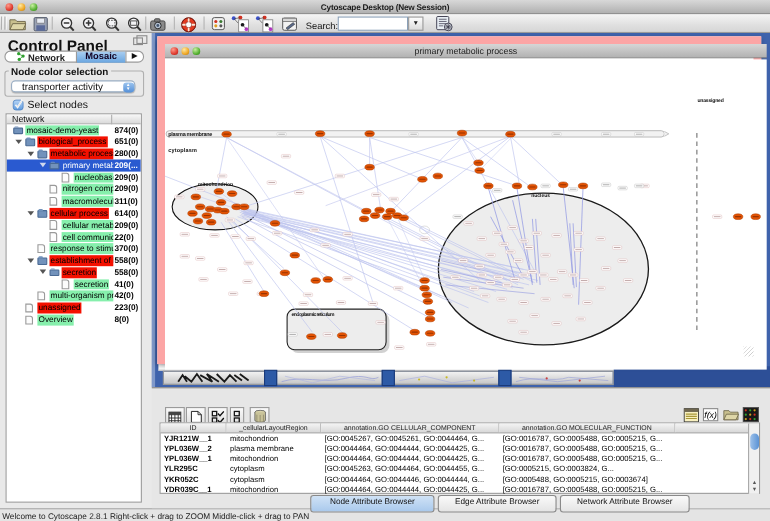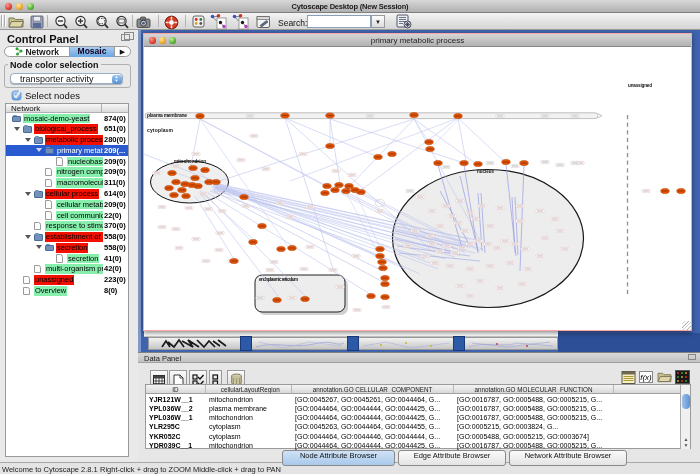--- a/index.html
+++ b/index.html
@@ -6,21 +6,21 @@
 .abs{position:absolute;}
 #titlebar{position:absolute;left:0;top:0;width:700px;height:13px;background:linear-gradient(#d8d8d8,#b0b0b0);border-bottom:1px solid #7e7e7e;}
 .tl{position:absolute;top:3px;width:7px;height:7px;border-radius:50%;}
 .t1{background:radial-gradient(circle at 35% 30%,#ff9a8a,#e03c30 60%,#a02018);}
 .t2{background:radial-gradient(circle at 35% 30%,#ffe9a0,#f0a826 60%,#b07410);}
 .t3{background:radial-gradient(circle at 35% 30%,#c8f0a0,#58b234 60%,#2e7a16);}
 #apptitle{position:absolute;left:0;top:2px;width:700px;text-align:center;font-size:7.5px;font-weight:bold;color:#1a1a1a;letter-spacing:-.2px;}
 #toolbar{position:absolute;left:0;top:13px;width:700px;height:17px;background:linear-gradient(#f5f5f5,#e0e0e0 60%,#d6d6d6);border-bottom:1px solid #9a9a9a;}
 .sep{position:absolute;top:2px;width:1px;height:12px;background:#b4b4b4;}
 #cpanel{position:absolute;left:0;top:30px;width:138px;height:432px;background:#e9e9e9;}
-#cptitle{position:absolute;left:7px;top:3px;font-size:11px;font-weight:bold;color:#111;}
+#cptitle{position:absolute;left:7px;top:3px;font-size:14px;font-weight:bold;color:#111;}
 #cpfloat{position:absolute;left:121px;top:4px;width:9px;height:7px;border:1px solid #8a8a8a;}
 #cpfloat:before{content:"";position:absolute;left:2px;top:-3px;width:8px;height:6px;border:1px solid #8a8a8a;}
 #tabs{position:absolute;left:4px;top:16px;width:127px;height:11px;background:#fff;border:1px solid #9a9a9a;border-radius:6px;}
 #tabnet{position:absolute;left:0;top:0;width:64px;height:9.5px;font-size:8.5px;font-weight:bold;color:#222;text-align:center;line-height:9.5px;}
 #tabmos{position:absolute;left:64px;top:0;width:46px;height:9.5px;background:linear-gradient(#a8cdf0,#6aa6e0);font-size:8.5px;font-weight:bold;color:#102;text-align:center;line-height:9.5px;border-left:1px solid #9a9a9a;border-right:1px solid #9a9a9a;}
 #tabarr{position:absolute;left:110px;top:0;width:15px;height:9.5px;font-size:7px;text-align:center;line-height:9px;color:#111;}
 #grpbox{position:absolute;left:4px;top:34px;width:127px;height:24px;border:1px solid #b0b0b0;border-radius:3px;}
 #grplbl{position:absolute;left:8px;top:30px;font-size:9px;font-weight:bold;color:#111;background:#e9e9e9;padding:0 2px;}
 #combo{position:absolute;left:10px;top:43px;width:113px;height:11px;background:#fff;border:1px solid #9aaec4;border-radius:4px;font-size:9px;color:#111;line-height:10px;padding-left:9px;box-shadow:0 1px 1px rgba(0,0,0,.25);}
 #combobtn{position:absolute;right:.5px;top:.5px;width:10px;height:9px;background:linear-gradient(#9cc4ee,#5590d8);border-radius:3px;color:#fff;font-size:4px;text-align:center;line-height:4.5px;}
@@ -31,21 +31,21 @@
 .tri{position:absolute;top:3px;width:0;height:0;border-left:3.2px solid transparent;border-right:3.2px solid transparent;border-top:4.5px solid #555;}
 .fold{position:absolute;top:2.5px;width:9px;height:6.5px;background:#7292bb;border:.5px solid #4a6a94;border-radius:1px;}
 .fold:before{content:"";position:absolute;left:0;top:-2px;width:4px;height:1.5px;background:#7292bb;border-radius:1px 1px 0 0;}
 .file{position:absolute;top:1px;width:6.5px;height:8.5px;background:#fcfcfc;border:.6px solid #9a9a9a;border-radius:0 2.5px 0 0;}
 .tlab{position:absolute;top:.5px;padding:0 1px;line-height:9.8px;color:#000;overflow:hidden;}
 .tnum{position:absolute;left:98px;top:.5px;line-height:9.8px;color:#000;font-weight:bold;}
 .bgG{background:#86efac;}
 .bgR{background:#f41000;}
 #statusbar{position:absolute;left:0;top:462px;width:700px;height:12px;background:#e4e4e4;border-top:1px solid #a8a8a8;font-size:7.5px;color:#222;}
 #desktop{position:absolute;left:138px;top:30px;width:562px;height:322px;background:#3f63ac;overflow:hidden;}
-#mainwin{position:absolute;left:5px;top:3px;width:549px;height:298px;background:#fff;border:1px solid #fca5a5;box-shadow:0 2px 5px rgba(0,0,0,.45);}
+#mainwin{position:absolute;left:5px;top:3px;width:549px;height:298px;background:#fff;border:7px solid #fca5a5;box-shadow:0 2px 5px rgba(0,0,0,.45);}
 #mwtitle{position:absolute;left:0;top:0;width:547px;height:13px;background:linear-gradient(#d6d6d6,#b2b2b2);border-bottom:1px solid #888;text-align:center;font-size:8px;color:#222;line-height:13px;}
 #mwtitle .tl{top:3px;width:6.5px;height:6.5px;}
 #canvas{position:absolute;left:0;top:14px;width:547px;height:282px;background:#fff;overflow:hidden;}
 #grip{position:absolute;right:0;bottom:0;width:9px;height:9px;background:repeating-linear-gradient(135deg,#fff,#fff 1.5px,#aaa 2.5px);}
 #strip{position:absolute;left:0px;top:301px;width:562px;height:21px;}
 #dpanel{position:absolute;left:138px;top:352px;width:562px;height:110px;background:#e6e6e6;border-top:1px solid #808080;}
 #dptitle{position:absolute;left:0;top:0;width:562px;height:10px;background:linear-gradient(#d8d8d8,#c2c2c2);border-bottom:1px solid #a0a0a0;font-size:7.5px;color:#222;}
 #dtable{position:absolute;left:7px;top:31px;width:546px;height:65px;background:#fff;border:1px solid #9a9a9a;}
 .dhead{position:absolute;top:0;height:9px;background:linear-gradient(#f4f4f4,#d8d8d8);border-right:1px solid #b8b8b8;border-bottom:1px solid #a0a0a0;font-size:6.3px;color:#222;text-align:center;line-height:9px;overflow:hidden;}
 .drow{position:absolute;left:0;width:536px;height:9.15px;font-size:7px;color:#000;white-space:nowrap;}
@@ -567,24 +567,20 @@
           <use href="#nd" x="371" y="295"></use>
           <use href="#nd" x="385" y="296"></use>
           <use href="#nd" x="277" y="299"></use>
           <use href="#nd" x="305" y="298"></use>
         </svg>
       </div>
 <div id="grip"></div>
 </div>
 </div>
 <div id="dpanel">
-<div id="dptitle">
-      <span style="position:absolute;left:6px;top:1px;">Data Panel</span>
-      <span style="position:absolute;right:4px;top:1px;width:8px;height:6px;border:1px solid #888;"></span>
-    </div>
 <div class="icbtn" style="left:12px;top:17px;width:18px;height:15px;text-align:center;padding-top:1px;"><svg width="12" height="11" viewBox="0 0 12 11">
         <rect x="0.5" y="0.5" width="11" height="10" fill="#fff" stroke="#222"></rect>
         <path d="M0.5 3 H11.5 M0.5 6 H11.5 M0.5 8.5 H11.5 M3 0.5 V10.5 M6 0.5 V10.5 M9 0.5 V10.5" stroke="#222" stroke-width=".8"></path>
         <rect x="0.5" y="0.5" width="11" height="2.5" fill="#444"></rect>
       </svg></div>
     <div class="icbtn" style="left:31px;top:17px;width:18px;height:15px;text-align:center;padding-top:1px;"><svg width="11" height="12" viewBox="0 0 11 12">
         <path d="M1 1 H7 L10 4 V11 H1 Z" fill="#fff" stroke="#222" stroke-width=".9"></path>
         <path d="M7 1 L7 4 H10" fill="none" stroke="#222" stroke-width=".8"></path>
       </svg></div>
     <div class="icbtn" style="left:51px;top:17px;width:18px;height:15px;text-align:center;padding-top:1px;"><svg width="12" height="12" viewBox="0 0 12 12">

